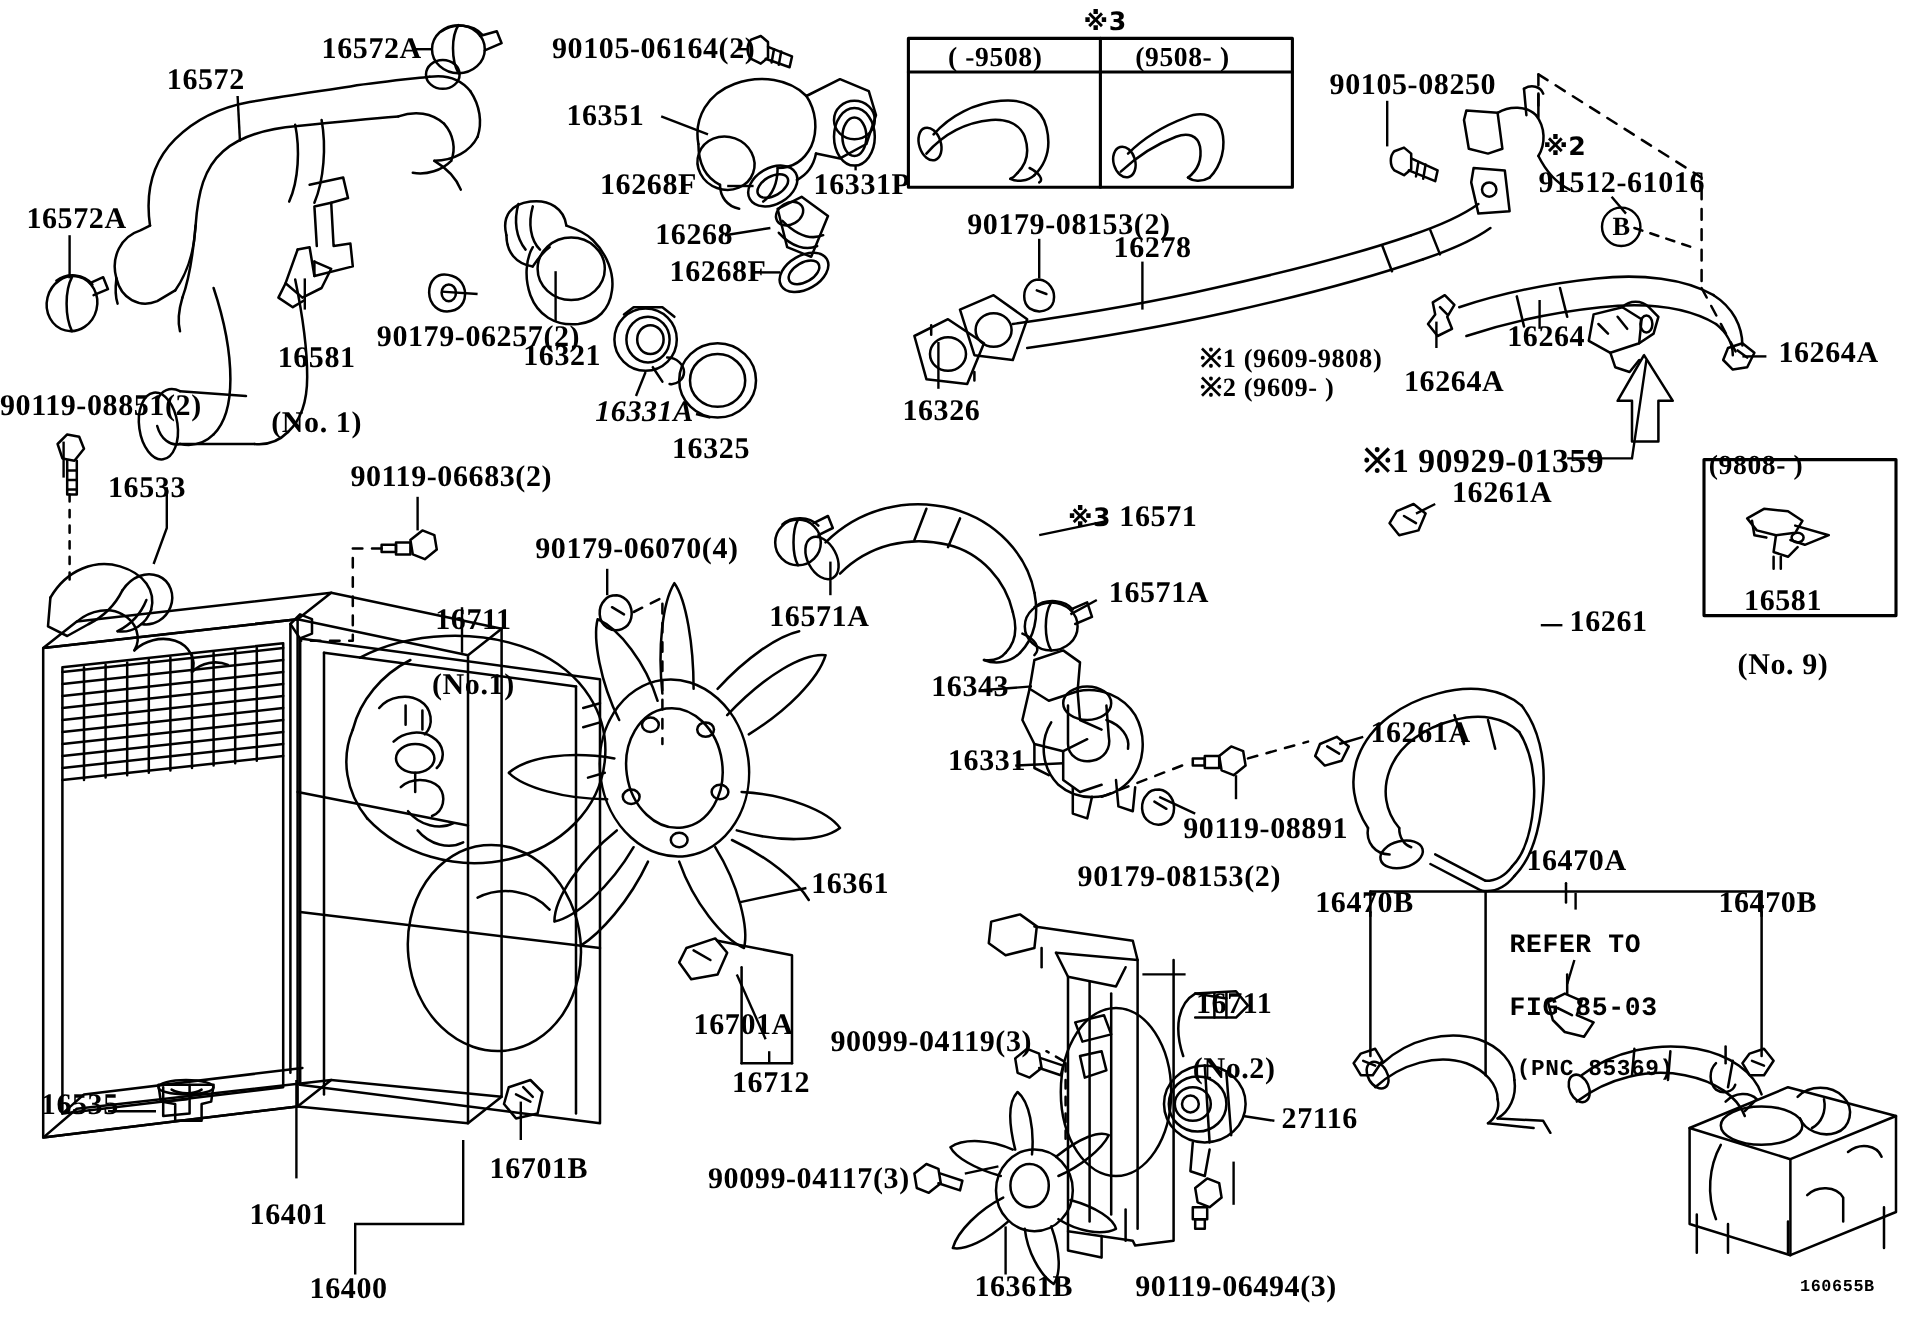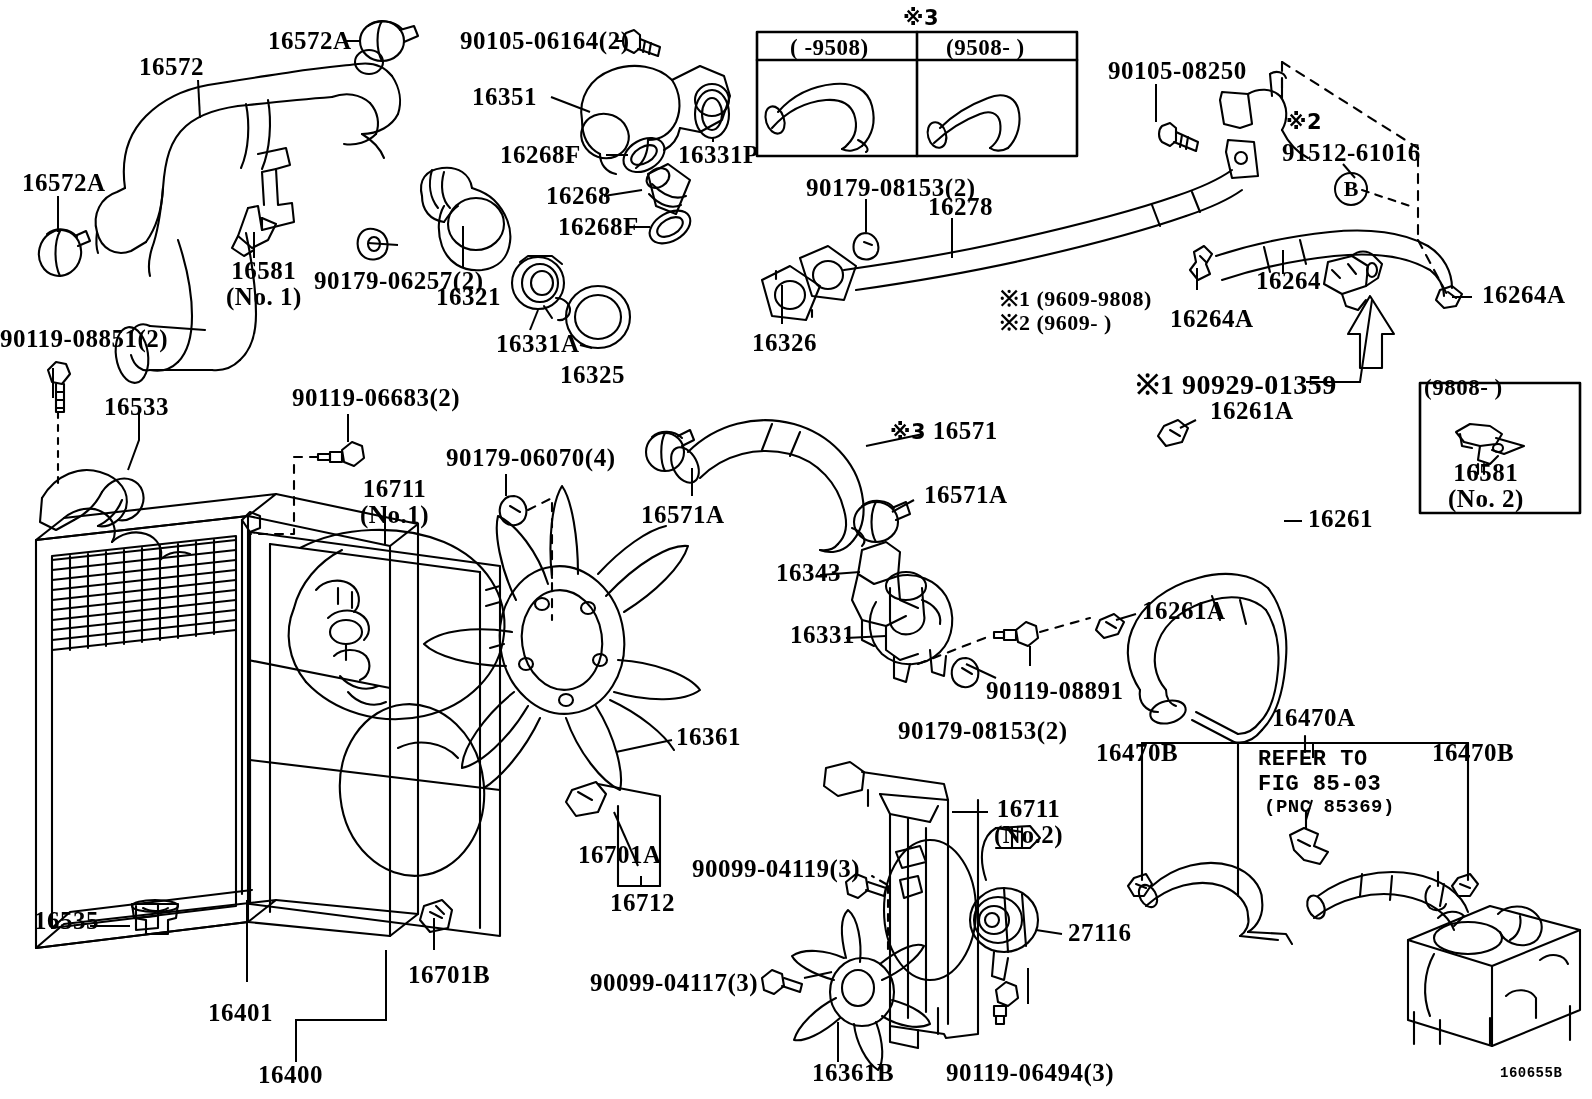--- a/index.html
+++ b/index.html
@@ -27,21 +27,21 @@
     font-family:"Liberation Serif", serif;
     font-weight:700;
     font-size:25px;
     letter-spacing:0.5px;
     color:#000;
     white-space:nowrap;
     line-height:1.04;
   }
   .lbl.mono{font-family:"Liberation Mono", monospace;font-weight:700;}
   .lbl.ctr{text-align:center;}
-  .stk{display:block;}
+  .stk{display:block;margin-top:28px;}
   .mark{
     font-family:"DejaVu Sans", sans-serif;
     font-size:21px;
     font-weight:700;
     vertical-align:0px;
   }
 </style>
 </head>
 <body>
 
@@ -688,21 +688,21 @@
 
   <div class="lbl" style="left:139px;top:54px;">16572</div>
   <div class="lbl" style="left:268px;top:28px;">16572A</div>
   <div class="lbl" style="left:22px;top:170px;">16572A</div>
   <div class="lbl ctr" style="left:226px;top:258px;">
     <span class="stk">16581</span>
     <span class="stk sub">(No. 1)</span>
   </div>
   <div class="lbl" style="left:314px;top:268px;">90179-06257(2)</div>
   <div class="lbl" style="left:436px;top:284px;">16321</div>
-  <div class="lbl" style="left:496px;top:331px;">16331A</div>
+  <div class="lbl" style="left:496px;top:331px;font-style:italic;">16331A</div>
   <div class="lbl" style="left:560px;top:362px;">16325</div>
 
   <div class="lbl" style="left:460px;top:28px;">90105-06164(2)</div>
   <div class="lbl" style="left:472px;top:84px;">16351</div>
   <div class="lbl" style="left:500px;top:142px;">16268F</div>
   <div class="lbl" style="left:546px;top:183px;">16268</div>
   <div class="lbl" style="left:558px;top:214px;">16268F</div>
   <div class="lbl" style="left:678px;top:142px;">16331P</div>
 
   <div class="lbl" style="left:903px;top:8px;font-family:'DejaVu Sans',sans-serif;font-size:21px;">※3</div>
@@ -727,25 +727,25 @@
   <div class="lbl" style="left:1256px;top:268px;">16264</div>
   <div class="lbl" style="left:1170px;top:306px;">16264A</div>
   <div class="lbl" style="left:1482px;top:282px;">16264A</div>
   <div class="lbl" style="left:1210px;top:398px;">16261A</div>
   <div class="lbl" style="left:1308px;top:506px;">16261</div>
   <div class="lbl" style="left:1142px;top:598px;">16261A</div>
 
   <div class="lbl" style="left:1424px;top:376px;font-size:23px;">(9808-          )</div>
   <div class="lbl ctr" style="left:1448px;top:460px;">
     <span class="stk">16581</span>
-    <span class="stk sub">(No. 2)</span>
+    <span class="stk sub">(No. 9)</span>
   </div>
 
   <div class="lbl" style="left:0px;top:326px;">90119-08851(2)</div>
-  <div class="lbl" style="left:104px;top:394px;">16533</div>
+  <div class="lbl" style="left:90px;top:394px;">16533</div>
   <div class="lbl" style="left:292px;top:385px;">90119-06683(2)</div>
   <div class="lbl ctr" style="left:360px;top:476px;">
     <span class="stk">16711</span>
     <span class="stk sub">(No.1)</span>
   </div>
   <div class="lbl" style="left:446px;top:445px;">90179-06070(4)</div>
 
   <div class="lbl" style="left:641px;top:502px;">16571A</div>
   <div class="lbl" style="left:890px;top:418px;"><span class="mark">※3</span> <span>16571</span></div>
   <div class="lbl" style="left:924px;top:482px;">16571A</div>

